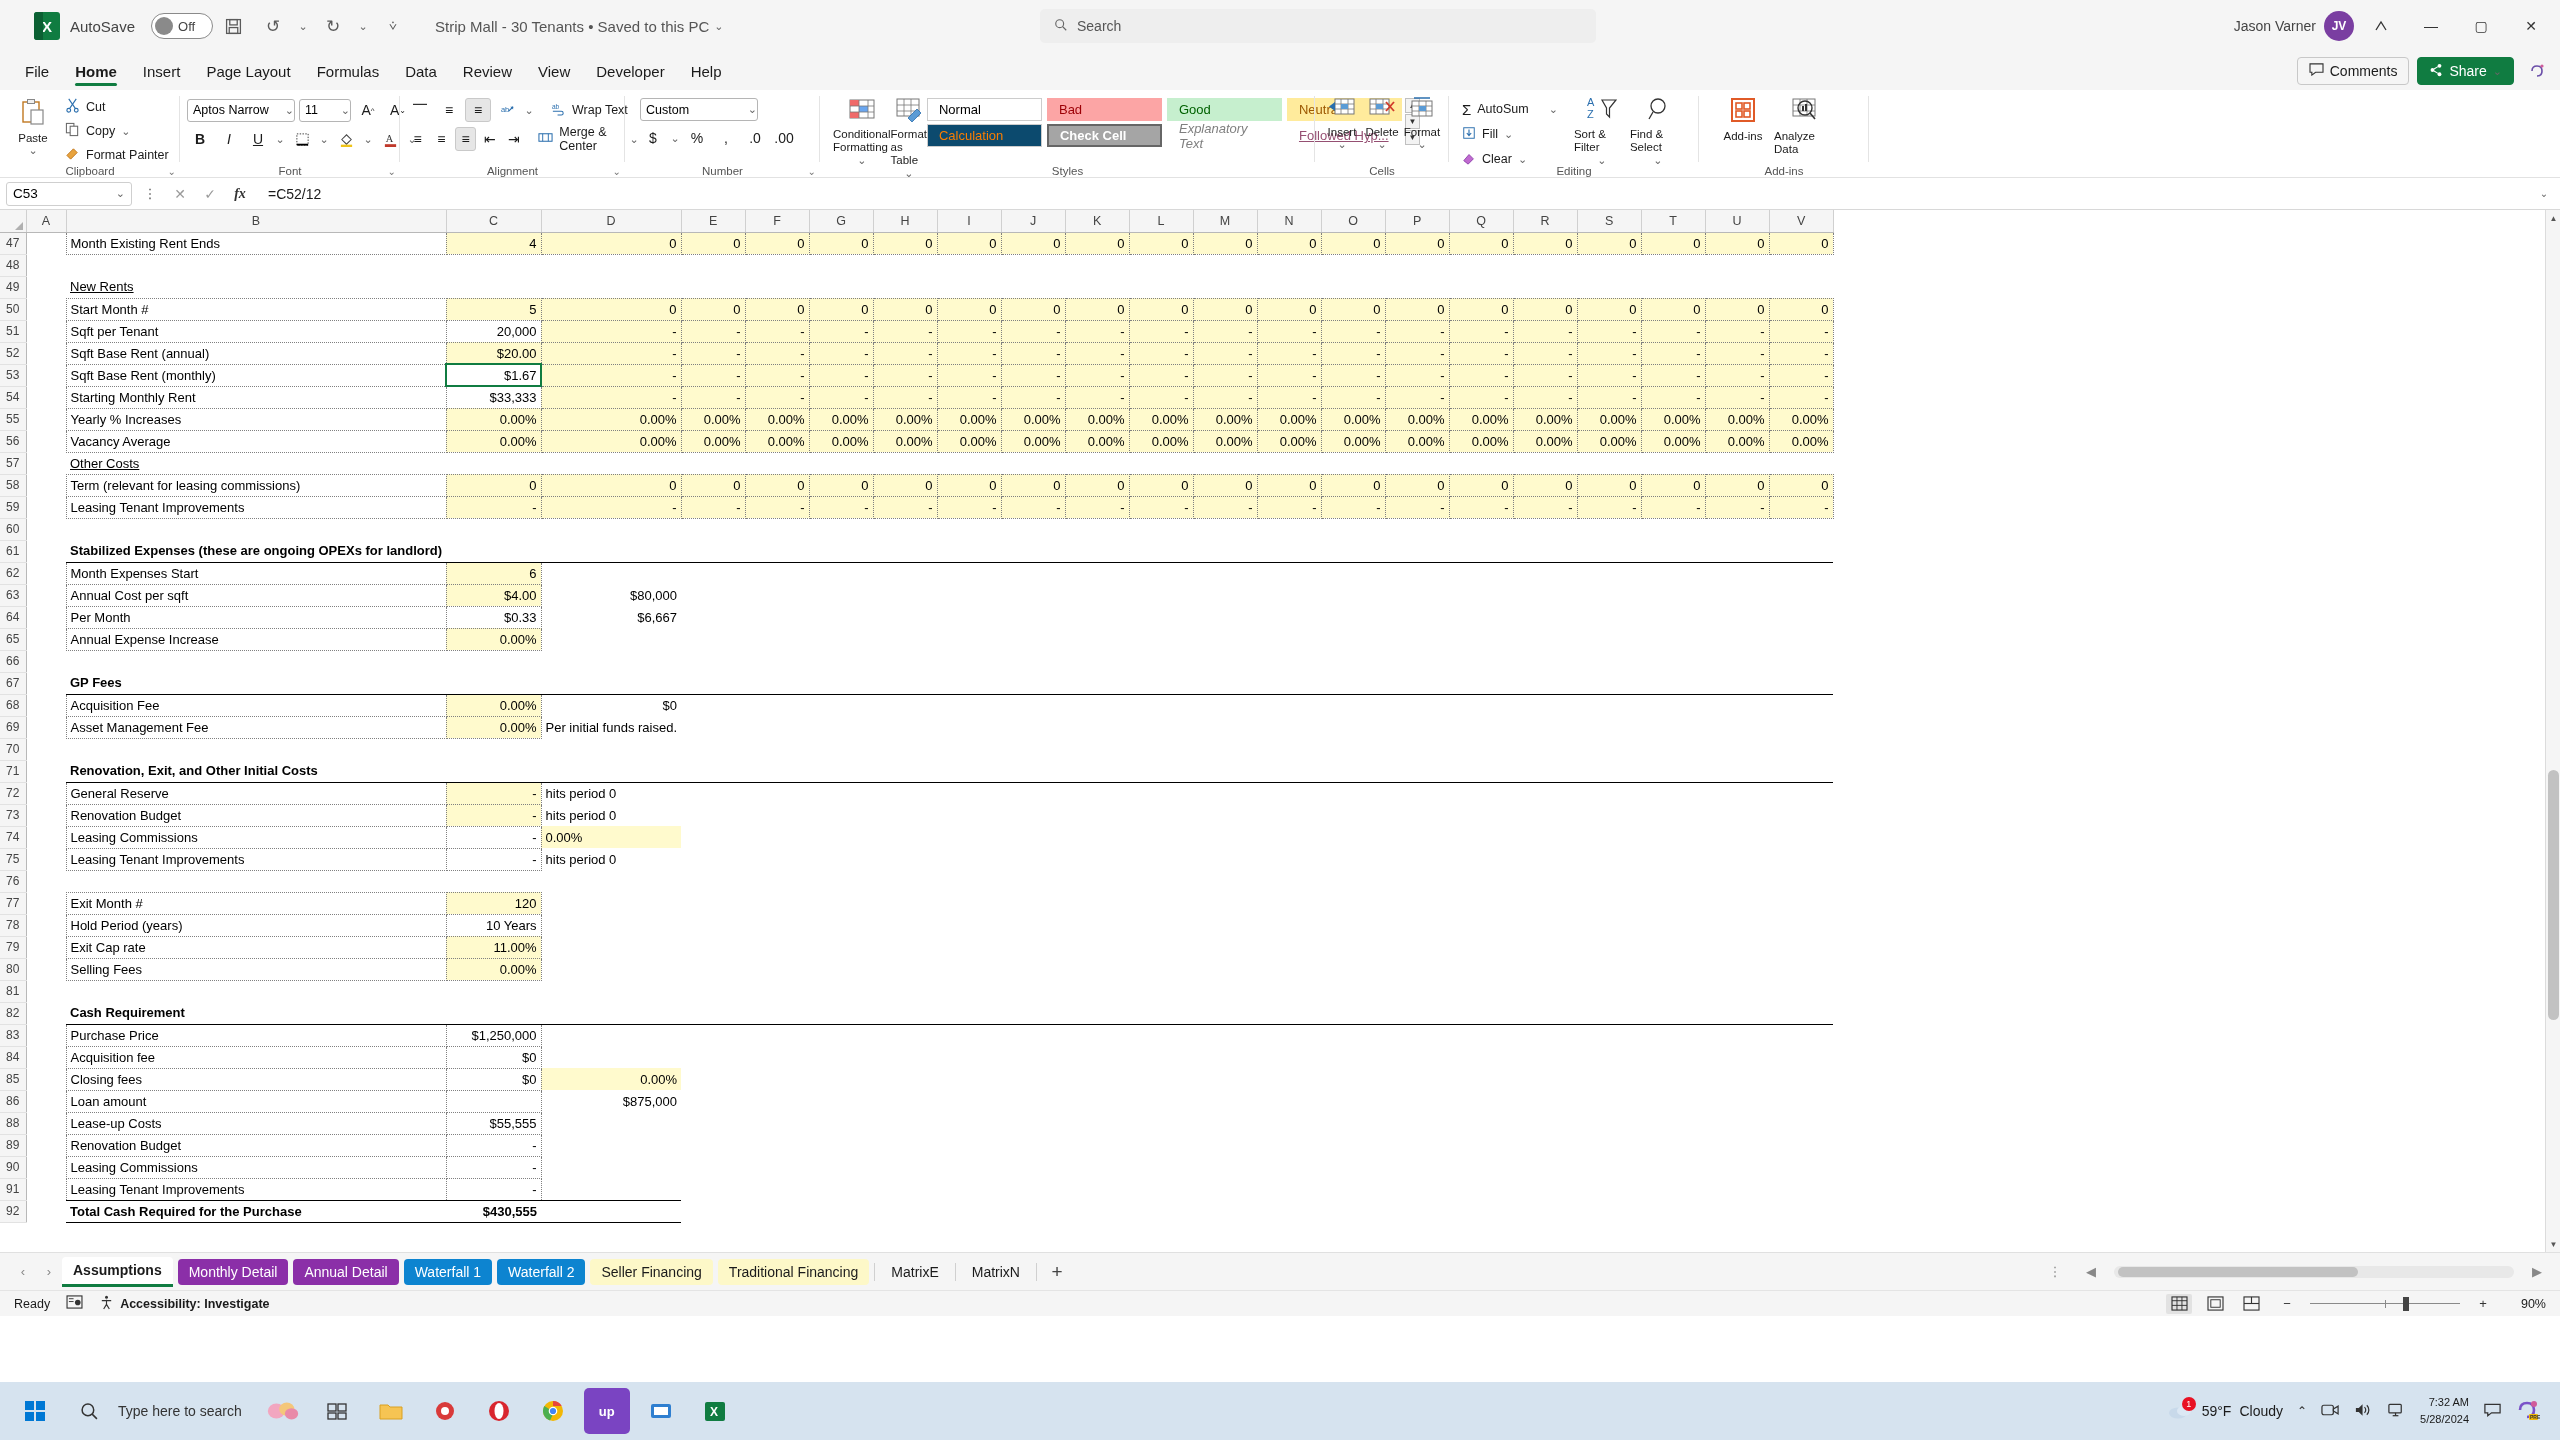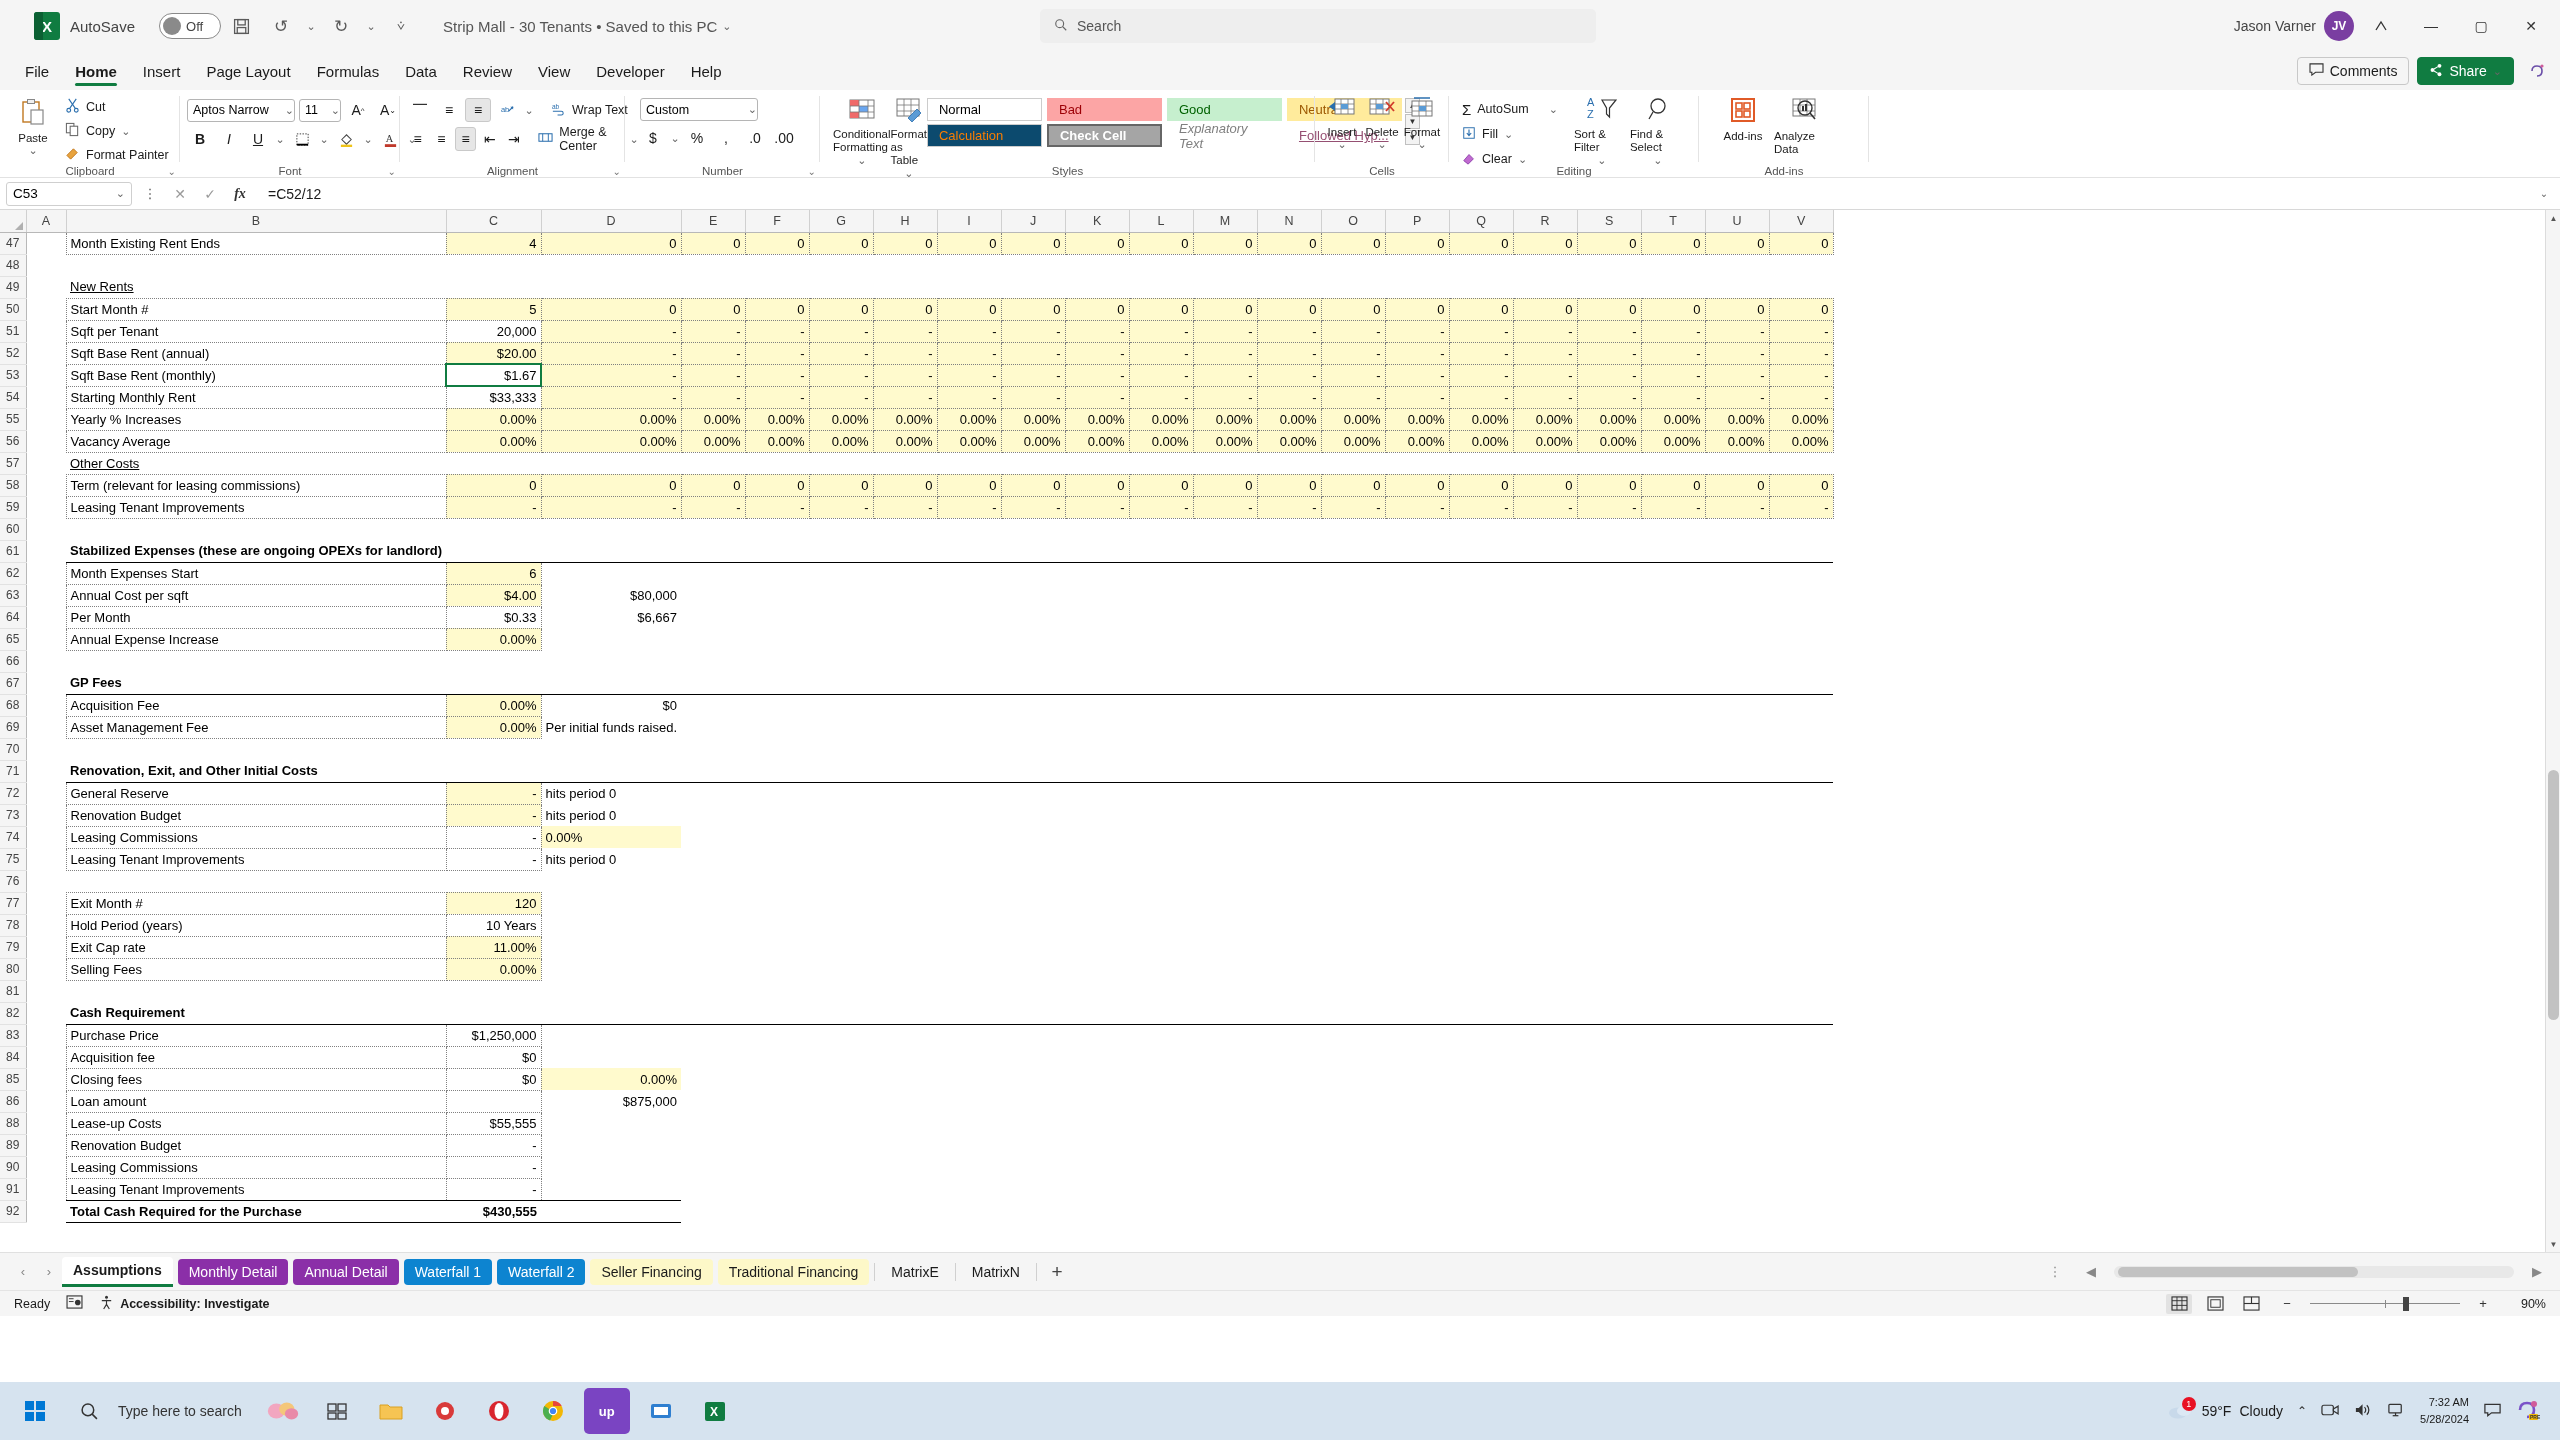--- a/index.html
+++ b/index.html
@@ -21,21 +21,21 @@
   .xl-logo {
     width: 26px; height: 28px; margin-left: 24px; margin-right: 10px;
     background: #107c41; border-radius: 3px; position: relative;
     display: flex; align-items: center; justify-content: center;
     color: #fff; font-size: 15px; font-weight: bold;
   }
   .xl-logo::after {
     content:''; position:absolute; left:0; top:0; bottom:0; width:9px;
     background:#0b6033; border-radius:3px 0 0 3px;
   }
-  .autosave-label { font-size: 15px; color: #444; margin-right: 24px; }
+  .autosave-label { font-size: 15px; color: #444; margin-right: 16px; }
   .toggle {
     width: 62px; height: 26px; border-radius: 14px;
     border: 1.5px solid #8a8a8a; background: #fff;
     display: flex; align-items: center; padding: 0 3px; gap: 5px;
   }
   .toggle .knob { width: 18px; height: 18px; border-radius: 50%; background: #8a8a8a; }
   .toggle .tlabel { font-size: 13px; color: #444; }
   .tb-icon {
     width: 34px; height: 34px; margin: 0 3px;
     display: flex; align-items: center; justify-content: center;
@@ -122,21 +122,21 @@
     width:26px; height:24px; display:flex; align-items:center; justify-content:center;
     font-size:14px; color:#1b1b1b; border-radius:3px;
   }
   .ibtn.on { background:#e6e6e6; border:1px solid #c9c9c9; }
   .fontname {
     width:108px; height:23px; border:1px solid #b5b5b5; border-radius:3px;
     font-size:12.5px; padding-left:5px; display:flex; align-items:center;
     justify-content:space-between; background:#fff;
   }
   .fontsize {
-    width:42px; height:23px; border:1px solid #b5b5b5; border-radius:3px;
+    width:52px; height:23px; border:1px solid #b5b5b5; border-radius:3px;
     font-size:12.5px; padding-left:5px; display:flex; align-items:center;
     justify-content:space-between; background:#fff;
   }
   .numfmt {
     width:118px; height:23px; border:1px solid #b5b5b5; border-radius:3px;
     font-size:12.5px; padding-left:5px; display:flex; align-items:center;
     justify-content:space-between; background:#fff;
   }
   .stylecell {
     height:23px; min-width:115px; padding: 0 11px; font-size:13px;

